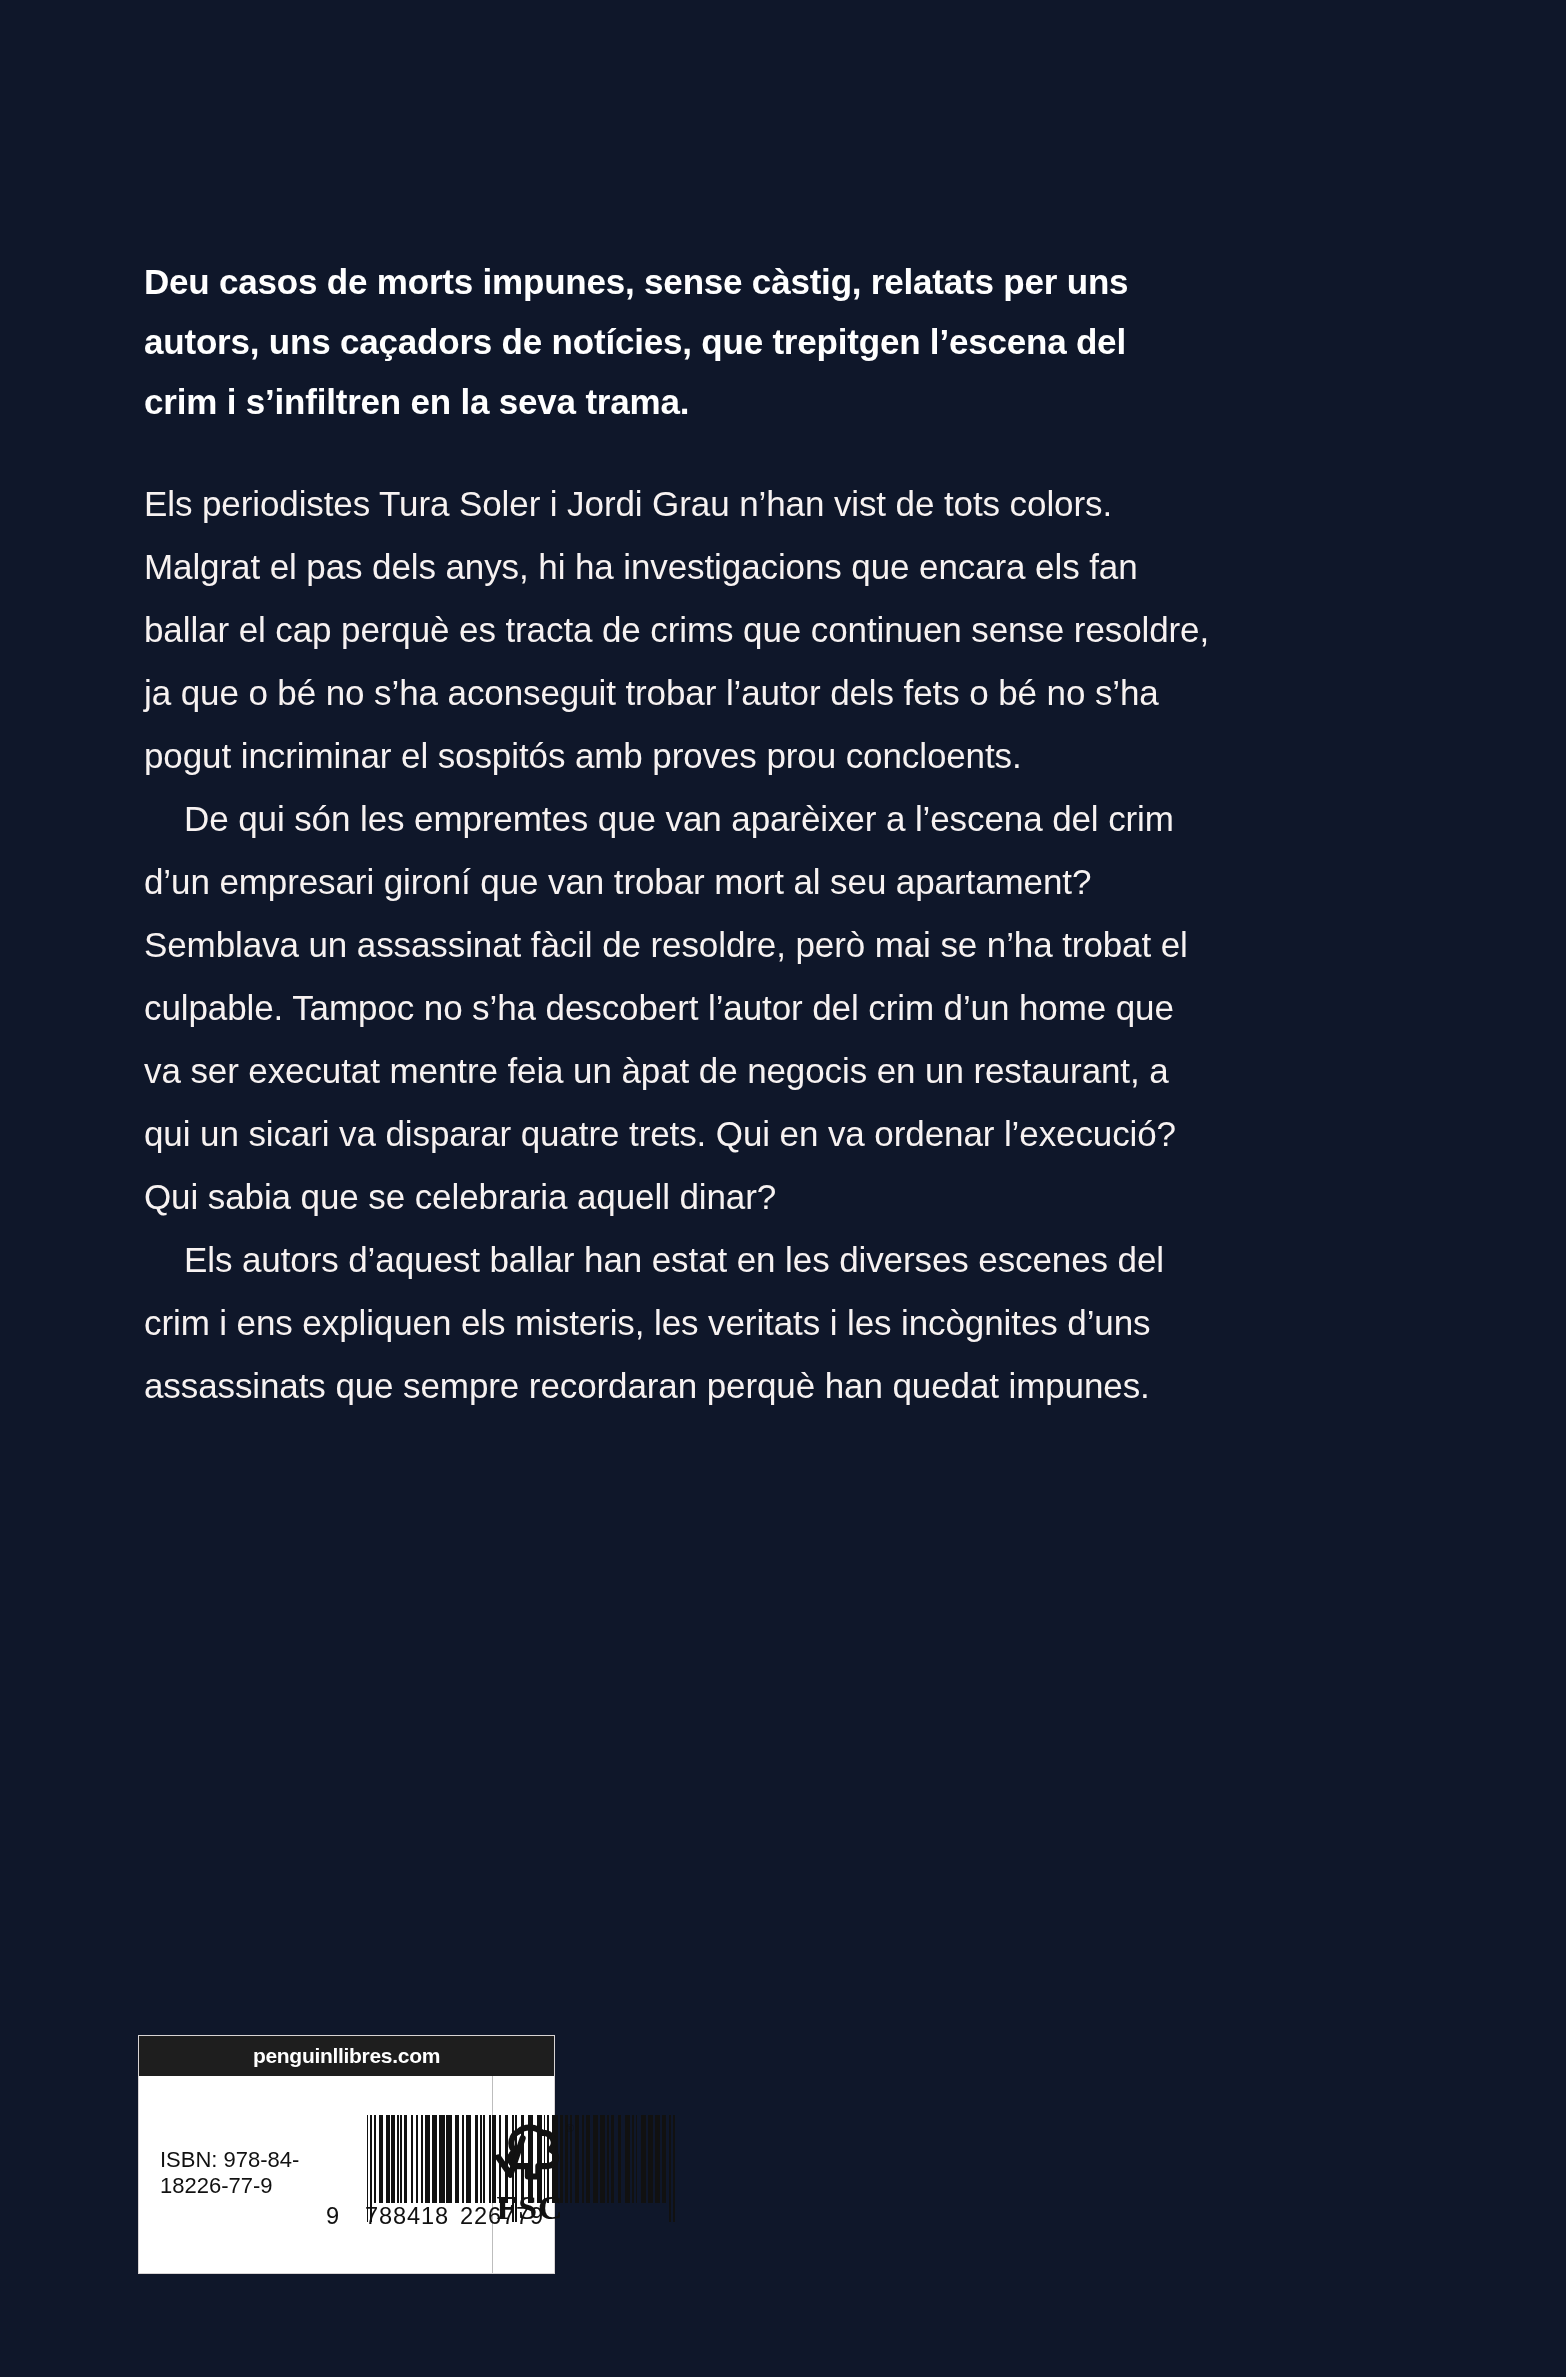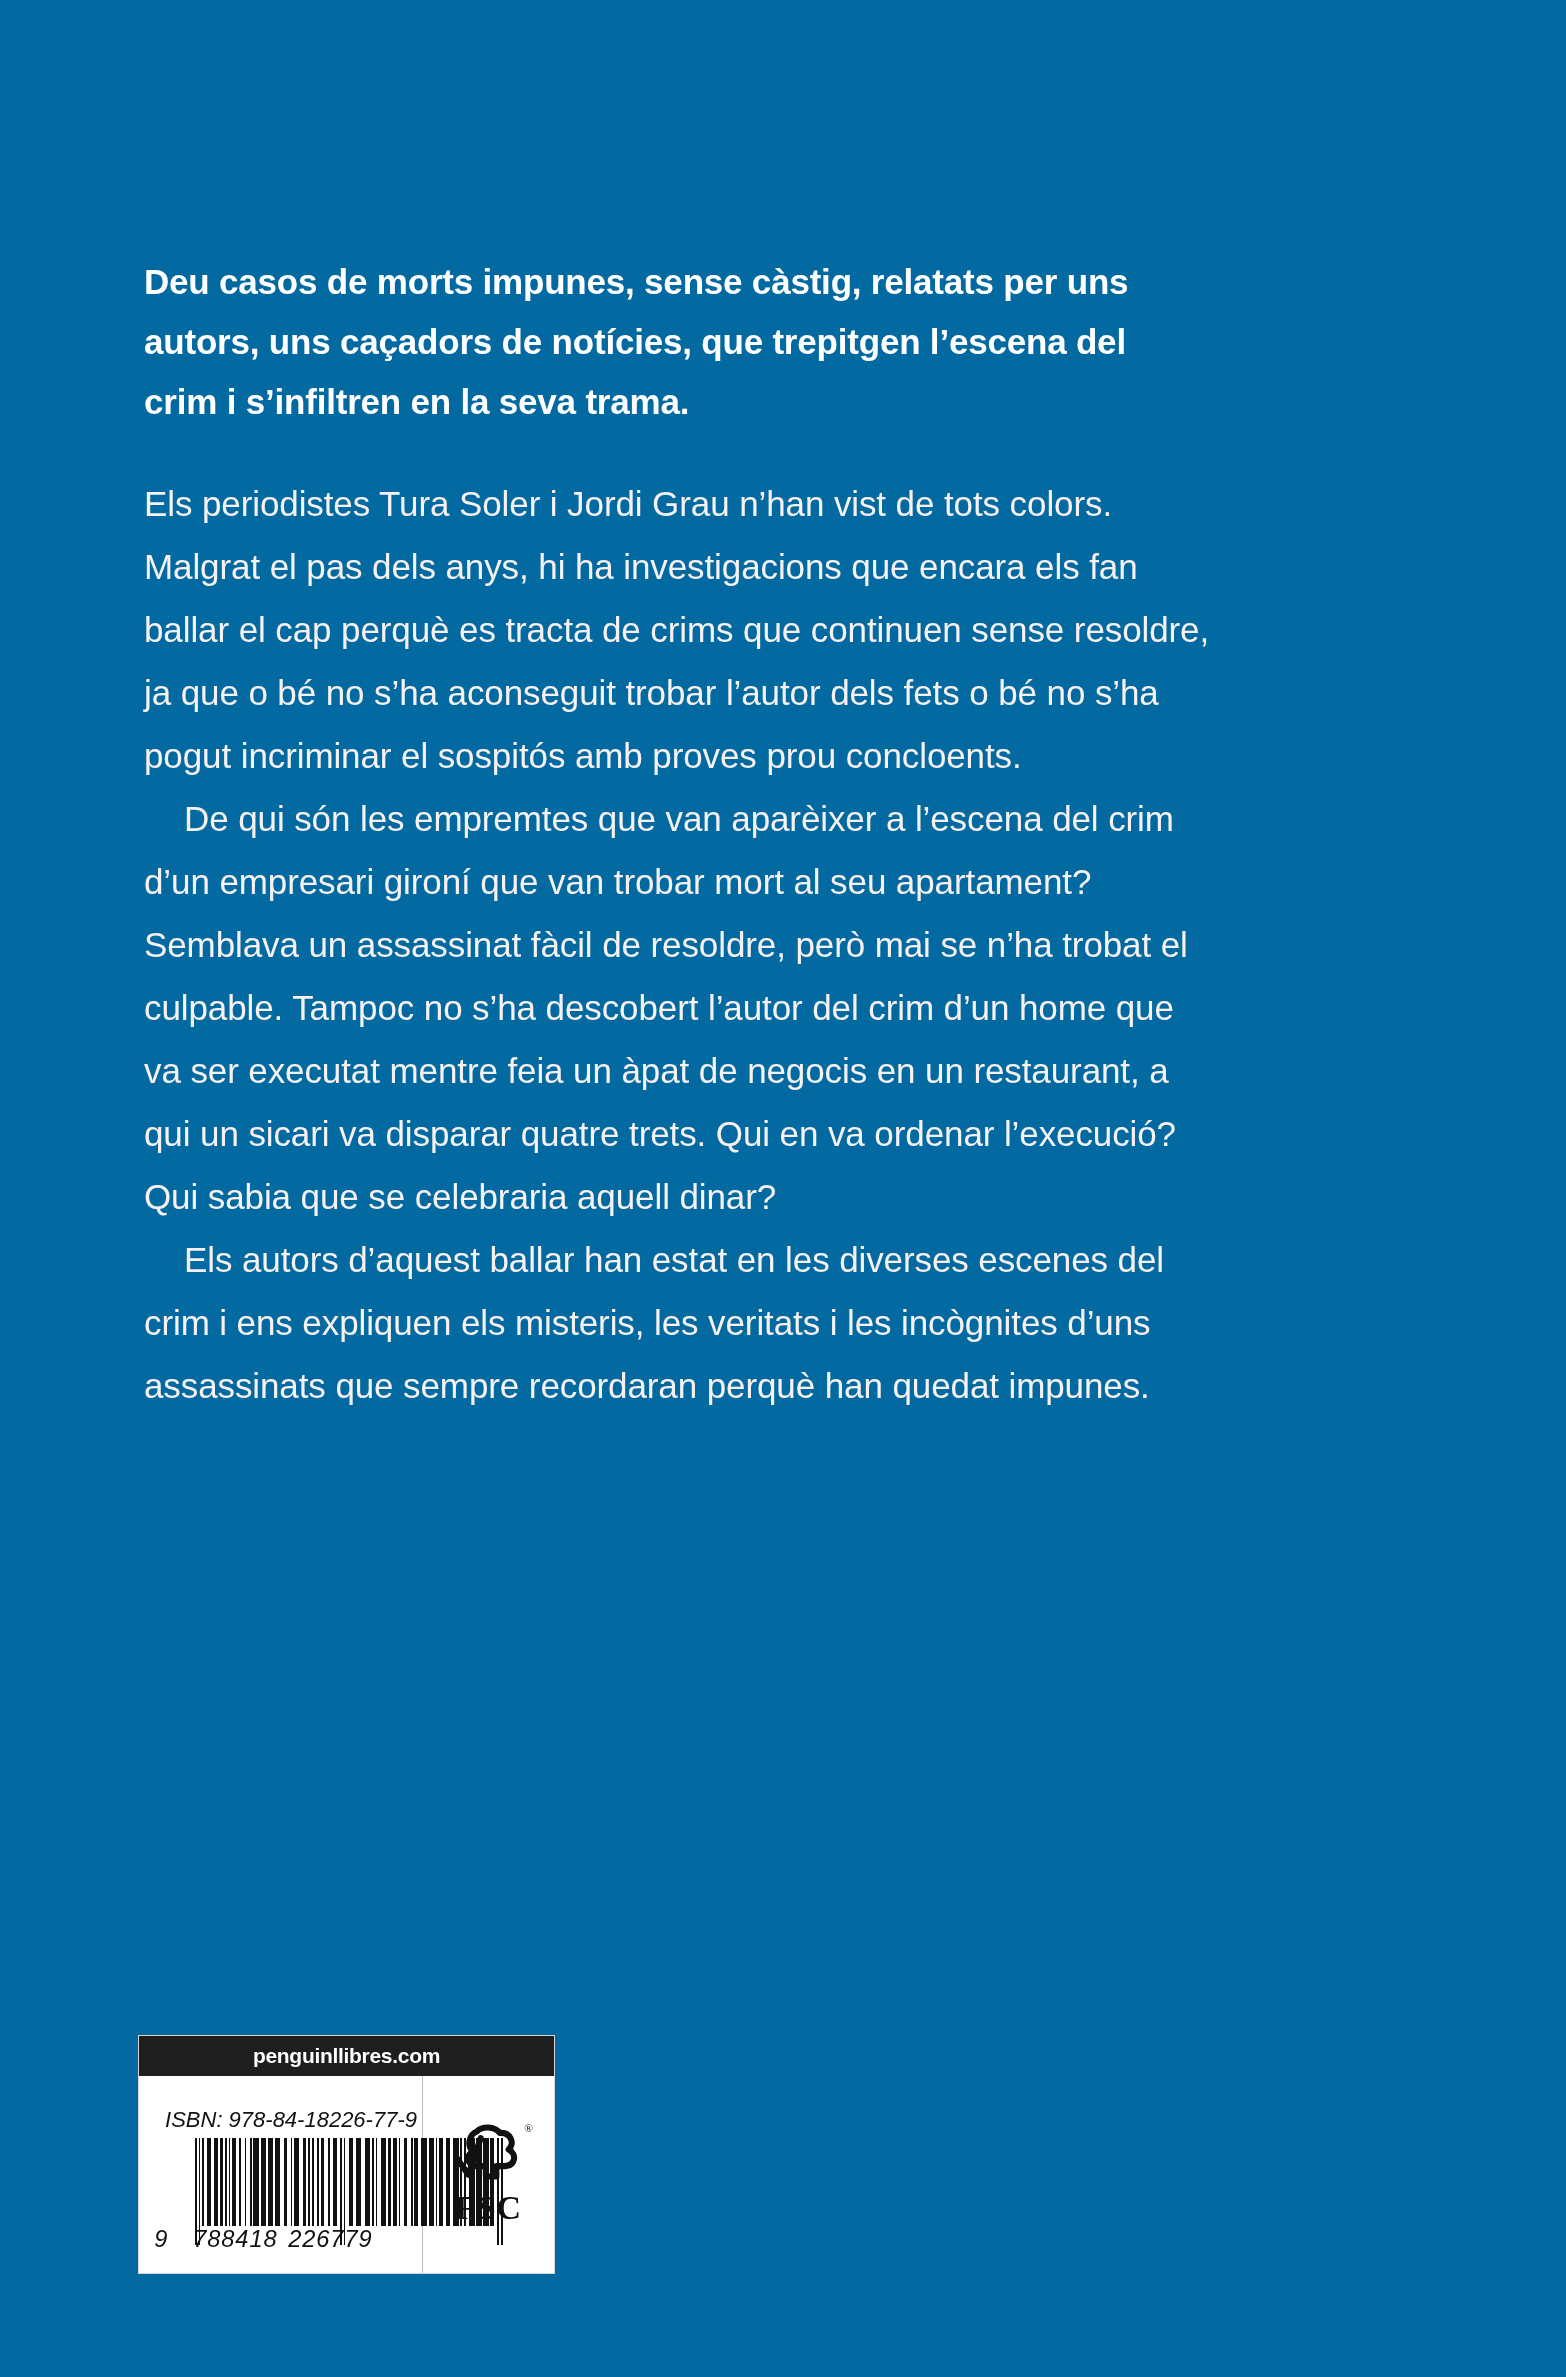--- a/index.html
+++ b/index.html
@@ -11,21 +11,21 @@
     height: 2377px;
     background: #cb2229;
     font-family: "Liberation Sans", sans-serif;
     overflow: hidden;
     position: relative;
   }
 
   .cover {
     position: absolute;
     inset: 0;
-    background: #0369a1;
+    background: #0f172a;
   }
 
   .text-block {
     position: absolute;
     left: 144px;
     top: 252px;
     width: 1077px;
   }
 
   .headline {
@@ -89,24 +89,23 @@
     display: flex;
     background: #ffffff;
     height: 197px;
   }
 
   .barcode-pane {
     flex: 0 0 284px;
     border-right: 1.8px solid #bdbdbd;
     box-sizing: border-box;
     display: flex;
-    flex-direction: column;
+    flex-direction: row;
     align-items: center;
-    padding-top: 31px;
-    font-style: italic;
+    padding-top: 3px;
   }
 
   .isbn-text {
     color: #111111;
     font-family: "Liberation Sans", sans-serif;
     font-size: 22px;
     font-weight: 400;
     letter-spacing: 0px;
     margin-bottom: 5.3px;
     padding-left: 21px;

